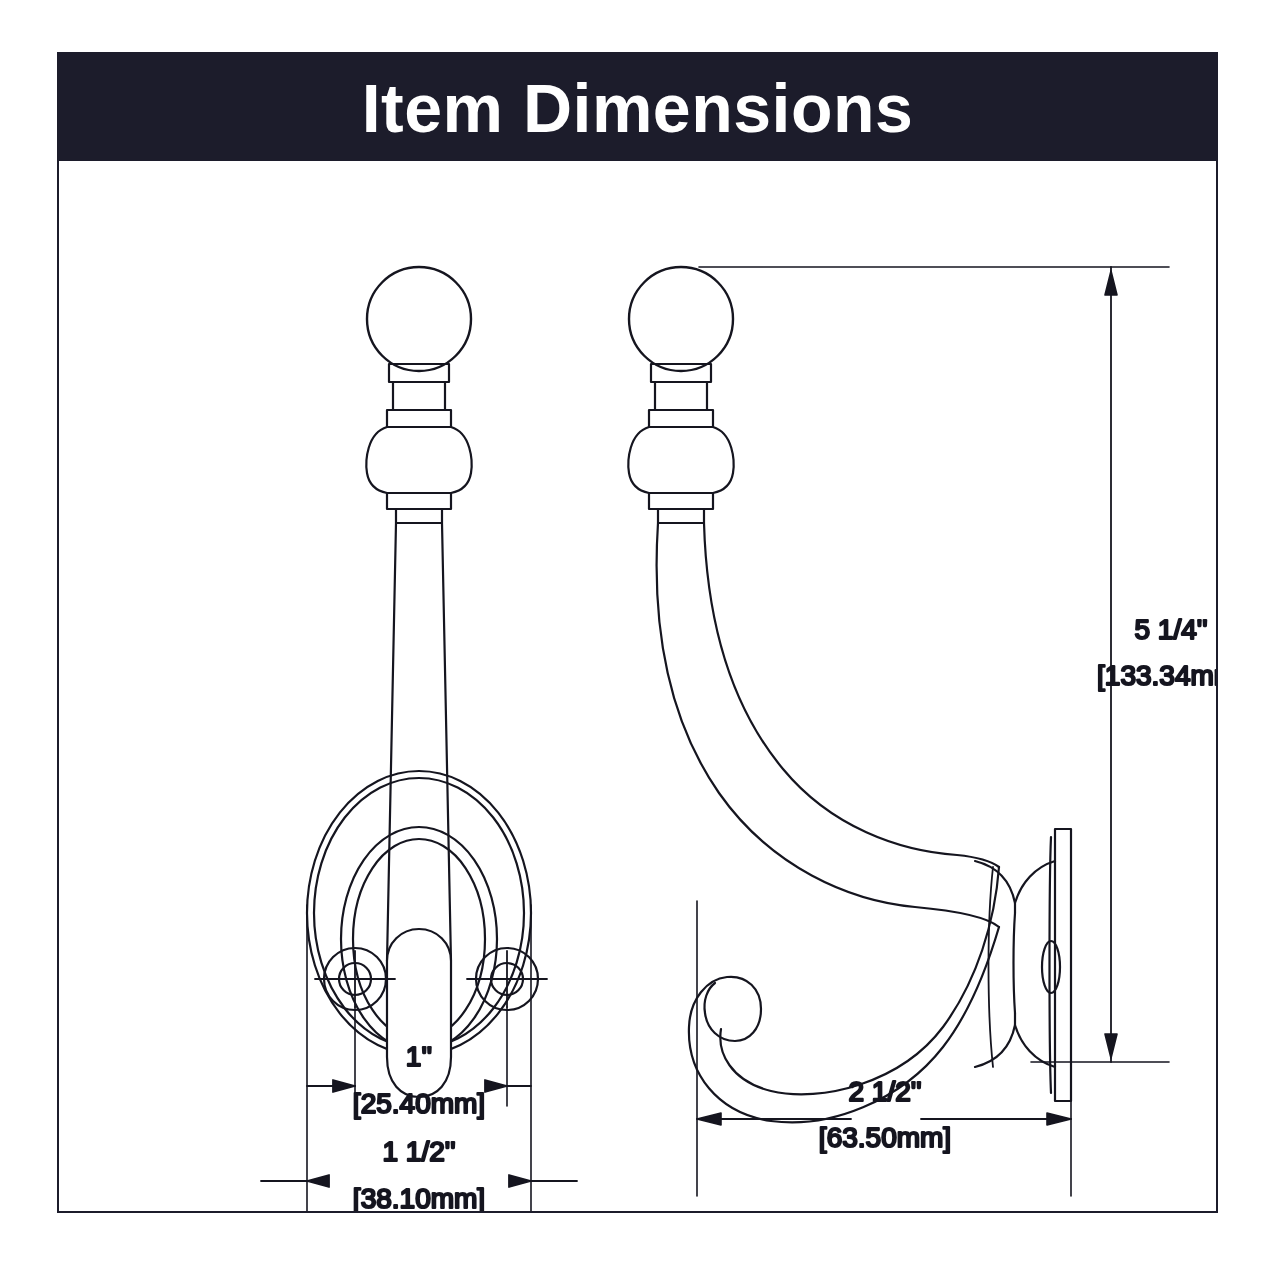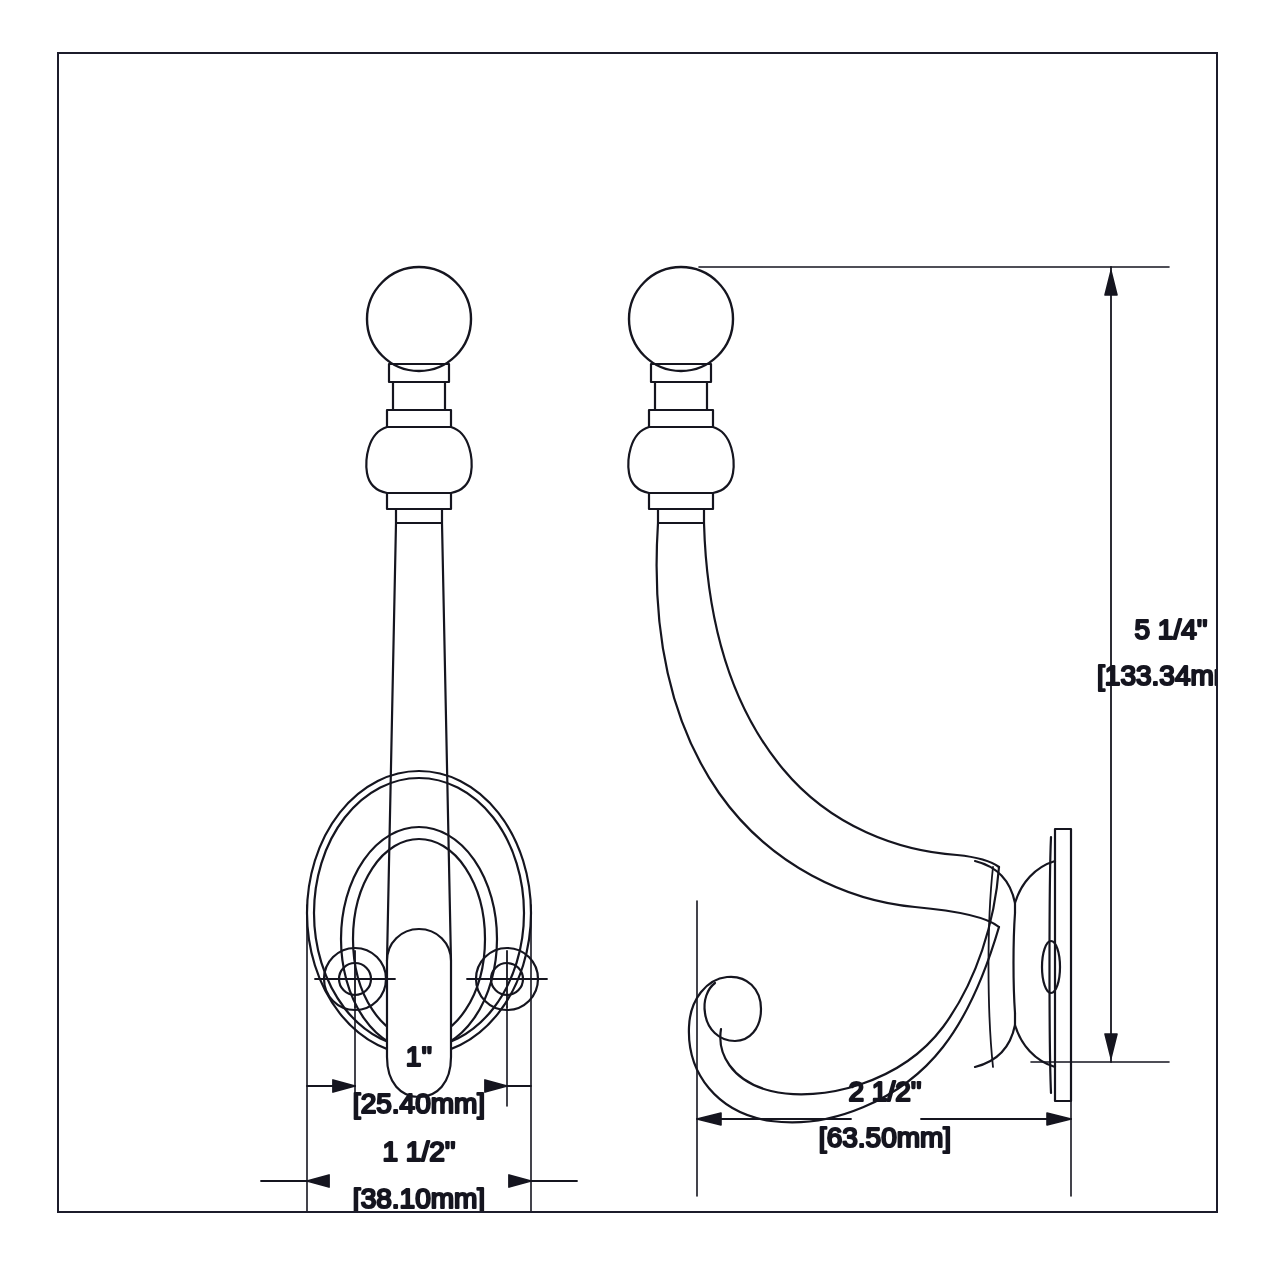--- a/index.html
+++ b/index.html
@@ -61,20 +61,23 @@
     font-size: 28px;
     fill: #15151f;
   }
 </style>
 </head>
 <body>
 
 <div id="page">
   <div id="frame">
 
+    <div id="header-bar">
+      <div id="header-title">Item Dimensions</div>
+    </div>
 
     <div id="drawing-area">
       <svg width="1157" height="1050" viewBox="0 0 1157 1050" xmlns="http://www.w3.org/2000/svg">
         <g fill="none" stroke="#15151f" stroke-width="2.2" stroke-linecap="round" stroke-linejoin="round">
 
           <g>
 
             <circle cx="360" cy="158" r="52" stroke-width="2.4"></circle>
 
             <path d="M 330 203 L 390 203 L 390 221 L 330 221 Z"></path>

